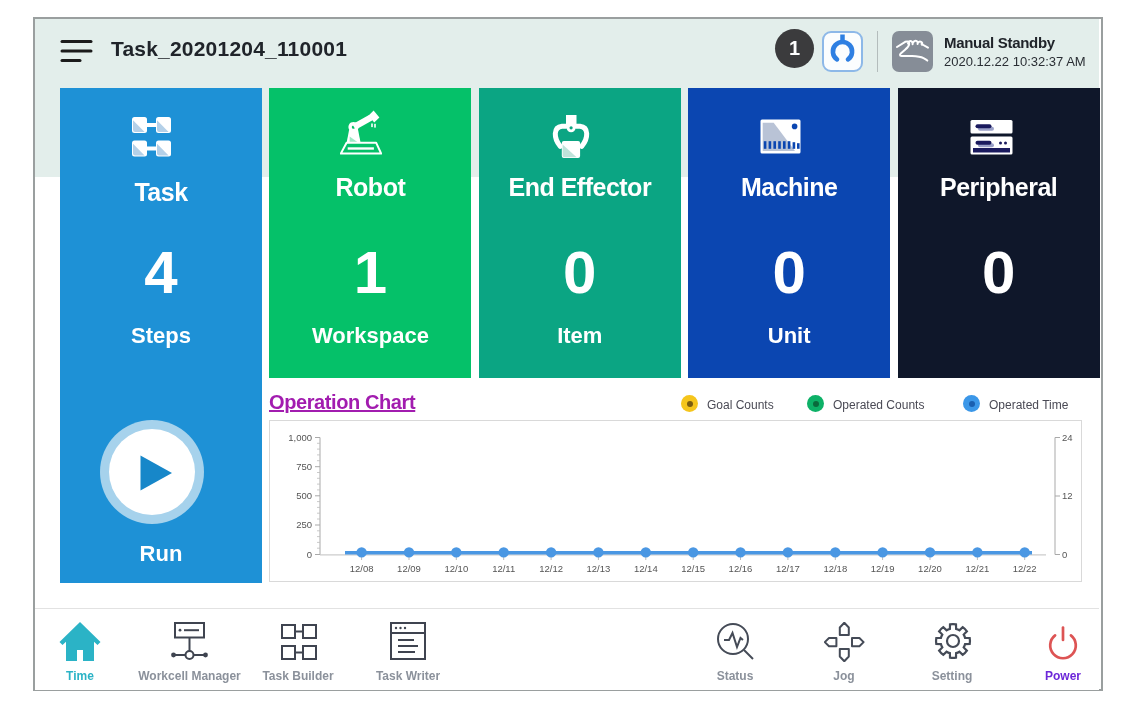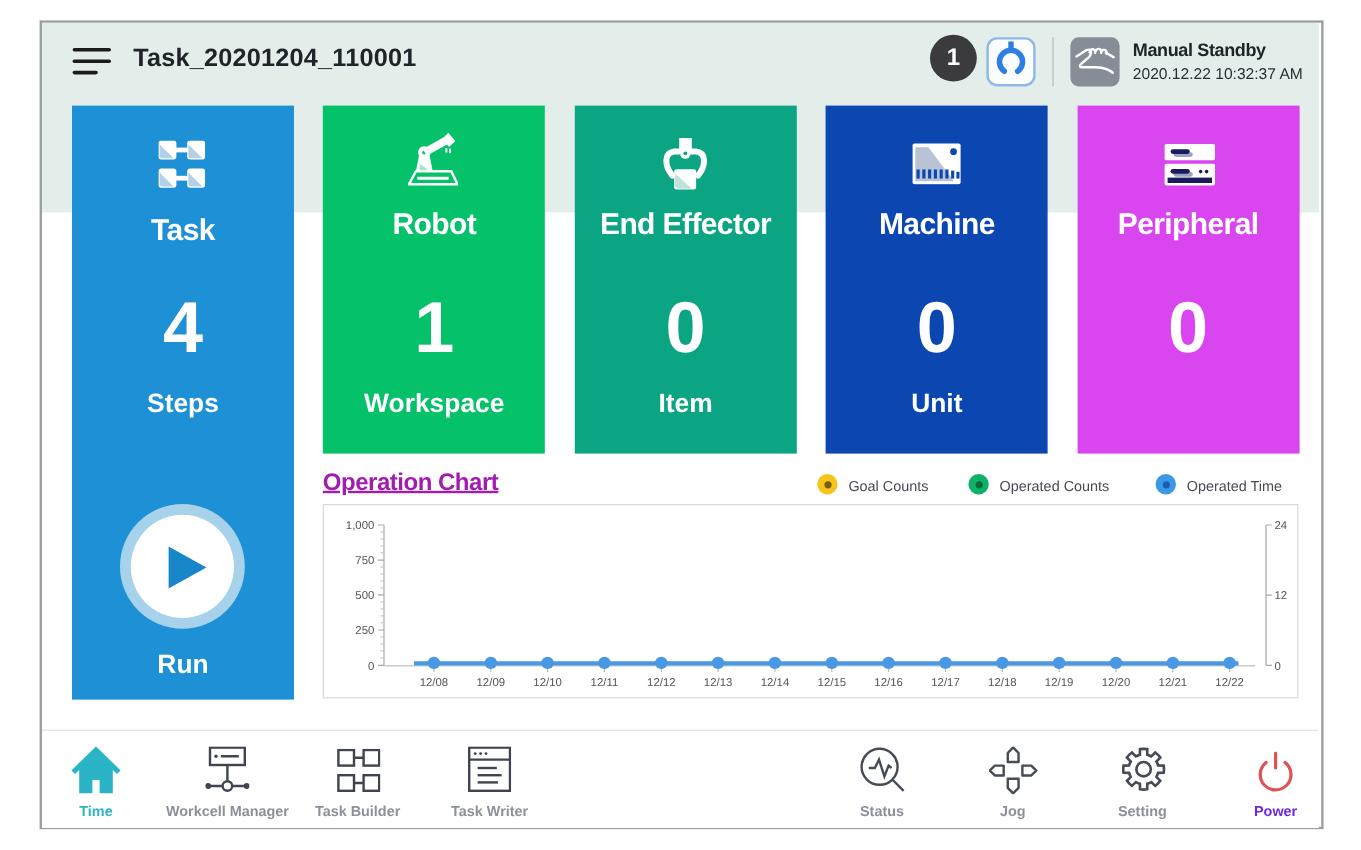--- a/index.html
+++ b/index.html
@@ -9,21 +9,21 @@
   .frame{left:33px;top:17px;width:1070px;height:674px;border:2px solid #9a9f9f;box-sizing:border-box;background:#fff;}
   .hdr{left:35px;top:19px;width:1064px;height:158px;background:#e3eeeb;}
   .title{left:111px;top:37px;font-size:21px;font-weight:bold;color:#20242a;letter-spacing:0.2px;}
   .badge{left:775px;top:29px;width:39px;height:39px;border-radius:50%;background:#3b3b3d;color:#fff;
          font-size:20px;font-weight:bold;text-align:center;line-height:39px;}
   .bluebtn{left:822px;top:31px;width:41px;height:41px;border-radius:9px;background:#fbfdfe;border:2px solid #8db8e8;box-sizing:border-box;}
   .vdiv{left:877px;top:31px;width:1px;height:41px;background:#b4bcbc;}
   .graybox{left:892px;top:31px;width:41px;height:41px;border-radius:7px;background:#868d97;}
   .mstat{left:944px;top:34px;font-size:15px;font-weight:bold;color:#20242a;letter-spacing:-0.3px;}
   .mdate{left:944px;top:54px;font-size:13px;color:#2a2e34;}
-  .card{position:absolute;top:88px;width:185px;height:290px;color:#fff;text-align:center;}
+  .card{position:absolute;top:88px;width:202px;height:290px;color:#fff;text-align:center;}
   .clabel{position:absolute;width:100%;top:85px;font-size:25px;font-weight:bold;letter-spacing:-0.5px;}
   .cnum{position:absolute;width:100%;top:150px;font-size:60px;font-weight:bold;}
   .csub{position:absolute;width:100%;top:235px;font-size:22px;font-weight:bold;}
   .octitle{left:269px;top:391px;font-size:20px;font-weight:bold;color:#a21caf;letter-spacing:-0.4px;text-decoration:underline;}
   .legend{position:absolute;top:395px;font-size:12px;color:#4a4a55;}
   .ldot{display:inline-block;width:17px;height:17px;border-radius:50%;vertical-align:-3px;margin-right:9px;position:relative;}
   .ldot i{position:absolute;left:5.5px;top:5.5px;width:6px;height:6px;border-radius:50%;}
   .chartbox{left:269px;top:420px;width:813px;height:162px;border:1px solid #d9d9d9;box-sizing:border-box;background:#fff;}
   .nav{left:35px;top:608px;width:1064px;height:81px;background:#fff;border-top:1px solid #e2e2e2;}
   .nlabel{position:absolute;top:669px;font-size:12px;font-weight:bold;color:#8b919b;text-align:center;width:120px;}
@@ -139,21 +139,21 @@
       <rect x="27.8" y="22.2" width="2.6" height="7.6"></rect>
       <rect x="32.6" y="23.2" width="2.6" height="6.6"></rect>
       <rect x="37" y="24.2" width="2.6" height="5.6"></rect>
     </g>
   </svg>
   <div class="clabel">Machine</div>
   <div class="cnum">0</div>
   <div class="csub">Unit</div>
 </div>
 
-<div class="card" style="left:897.6px;background:#d946ef;">
+<div class="card" style="left:897.6px;background:#0f172a;">
   <svg class="abs" style="left:72px;top:31px" width="43" height="36" viewBox="0 0 43 36">
     <rect x="0.5" y="1" width="42" height="13.5" rx="1.5" fill="#fff"></rect>
     <rect x="0.5" y="17.5" width="42" height="18" rx="1.5" fill="#fff"></rect>
     <rect x="8" y="7.8" width="16" height="4" rx="2" fill="#9aa0c8"></rect>
     <rect x="5.5" y="5.3" width="16" height="4" rx="2" fill="#1a1a5e"></rect>
     <rect x="8" y="24.3" width="16" height="4" rx="2" fill="#9aa0c8"></rect>
     <rect x="5.5" y="21.8" width="16" height="4" rx="2" fill="#1a1a5e"></rect>
     <circle cx="30.5" cy="24" r="1.5" fill="#1a1a5e"></circle>
     <circle cx="35.5" cy="24" r="1.5" fill="#1a1a5e"></circle>
     <rect x="3" y="29" width="37" height="4.5" fill="#1a1a5e"></rect>

